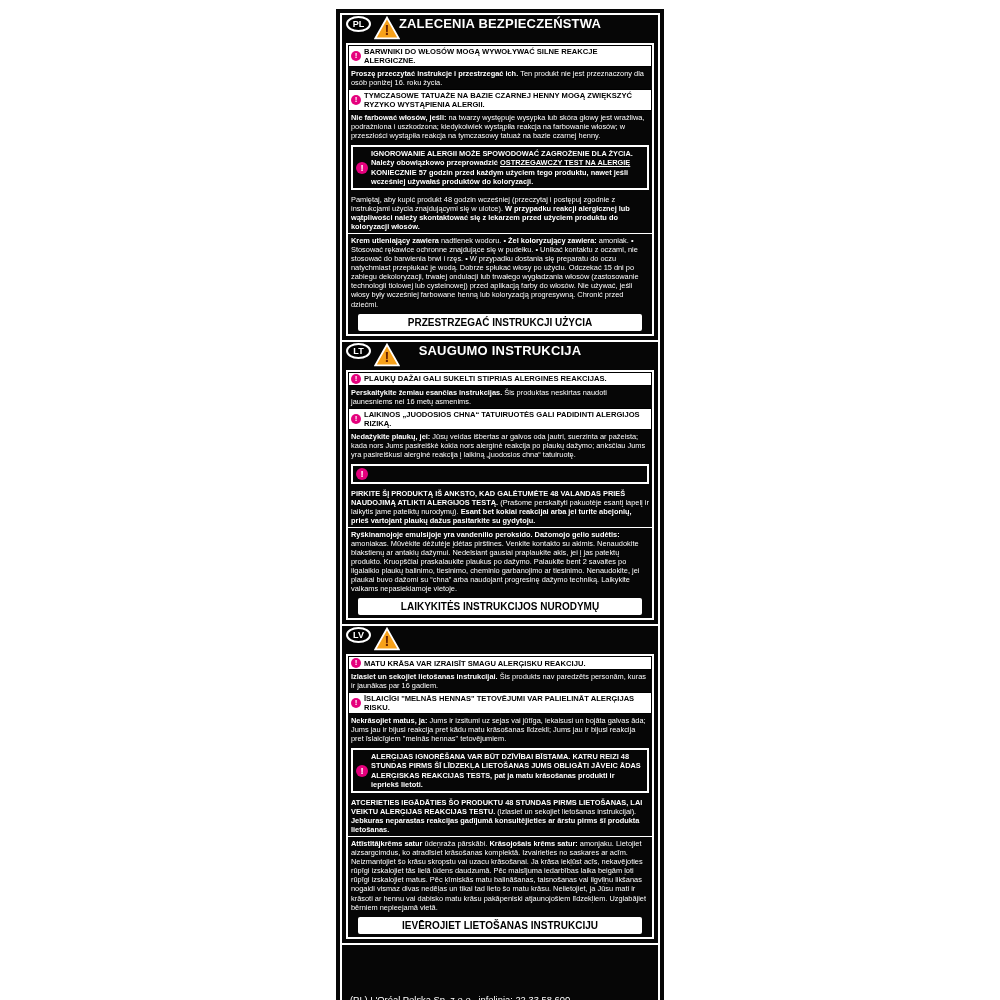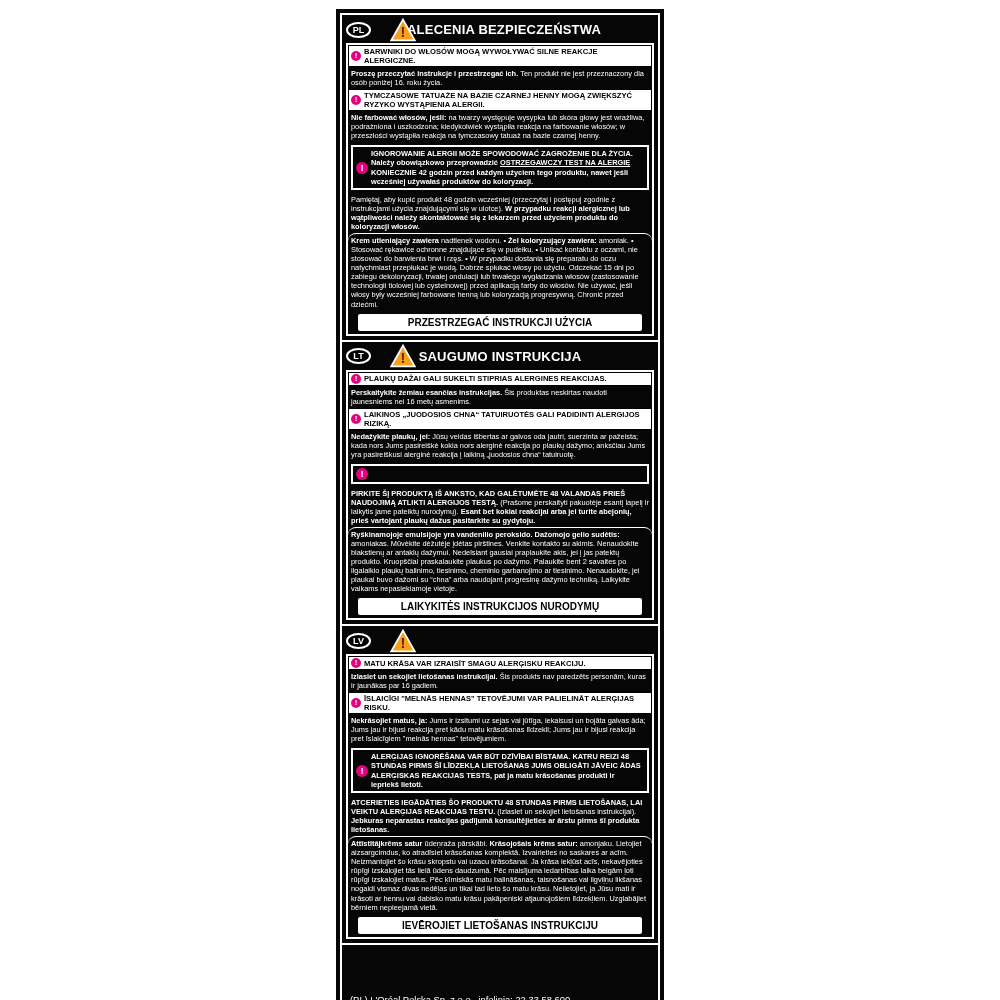--- a/index.html
+++ b/index.html
@@ -1,29 +1,29 @@
 <!DOCTYPE html>
 <html><head>
 <meta charset="utf-8">
 <style>
   html,body{margin:0;padding:0;background:#ffffff;}
   body{width:1000px;min-height:1000px;font-family:"Liberation Sans",sans-serif;}
   .page{width:1000px;min-height:1000px;display:flex;justify-content:center;align-items:flex-start;}
   .label{width:328px;margin-top:9px;background:#060606;padding:4px;box-sizing:border-box;}
   .label-inner{border:2px solid #ffffff;}
   .lang-section{padding:1px 4px 4px;border-bottom:2px solid #ffffff;}
-  .sec-header{position:relative;height:27px;display:flex;align-items:center;gap:19px;}
+  .sec-header{position:relative;height:27px;display:flex;align-items:flex-start;gap:3px;}
   .badge{border:2px solid #ffffff;border-radius:50%;color:#fff;font-weight:bold;
          font-size:9px;width:21px;height:12px;display:flex;align-items:center;
          justify-content:center;background:#000;z-index:2;flex:0 0 auto;}
   .tri{flex:0 0 auto;z-index:1;display:flex;}
   .sec-title{position:absolute;left:0;right:0;text-align:center;color:#fff;
              font-weight:bold;font-size:13px;letter-spacing:.2px;}
   .content-box{border:2px solid #ffffff;}
-  .row{padding:2px 3px;font-size:7.4px;line-height:1.22;color:#fff;border-radius:8px;}
+  .row{padding:2px 3px;font-size:7.4px;line-height:1.22;color:#fff;}
   .white-row{background:#fff;color:#000;font-weight:bold;display:flex;align-items:center;
              gap:3px;font-size:7.6px;box-shadow:inset 0 0 0 1px #000;padding:2px 3px;}
   .excl{flex:0 0 auto;width:10px;height:10px;border-radius:50%;background:#e5007d;
         color:#fff;font-weight:bold;font-size:8px;line-height:10px;text-align:center;
         font-family:"Liberation Sans",sans-serif;}
   .excl.big{width:12px;height:12px;font-size:9.5px;line-height:12px;align-self:center;}
   .framed{border:2px solid #ffffff;margin:3px;padding:2px 3px;display:flex;gap:3px;
           color:#fff;font-size:7.4px;line-height:1.25;font-weight:bold;}
   .topline{border-top:1.5px solid #ffffff;}
   .banner{background:#fff;color:#000;font-weight:bold;text-align:center;font-size:10px;
@@ -57,21 +57,21 @@
             <span>BARWNIKI DO WŁOSÓW MOGĄ WYWOŁYWAĆ SILNE REAKCJE ALERGICZNE.</span>
           </div>
           <div class="row"><span class="b ">Proszę przeczytać instrukcje i przestrzegać ich. </span><span class="">Ten produkt nie jest przeznaczony dla osób poniżej 16. roku życia.</span></div>
           <div class="white-row">
             <span class="excl">!</span>
             <span>TYMCZASOWE TATUAŻE NA BAZIE CZARNEJ HENNY MOGĄ ZWIĘKSZYĆ RYZYKO WYSTĄPIENIA ALERGII.</span>
           </div>
           <div class="row"><span class="b ">Nie farbować włosów, jeśli: </span><span class="">na twarzy występuje wysypka lub skóra głowy jest wrażliwa, podrażniona i uszkodzona; kiedykolwiek wystąpiła reakcja na farbowanie włosów; w przeszłości wystąpiła reakcja na tymczasowy tatuaż na bazie czarnej henny.</span></div>
           <div class="framed">
             <span class="excl big">!</span>
-            <div><span class="b ">IGNOROWANIE ALERGII MOŻE SPOWODOWAĆ ZAGROŻENIE DLA ŻYCIA. Należy obowiązkowo przeprowadzić </span><span class="b u">OSTRZEGAWCZY TEST NA ALERGIĘ</span><span class="b "> KONIECZNIE 42 godzin przed każdym użyciem tego produktu, nawet jeśli wcześniej używałaś produktów do koloryzacji.</span></div>
+            <div><span class="b ">IGNOROWANIE ALERGII MOŻE SPOWODOWAĆ ZAGROŻENIE DLA ŻYCIA. Należy obowiązkowo przeprowadzić </span><span class="b u">OSTRZEGAWCZY TEST NA ALERGIĘ</span><span class="b "> KONIECZNIE 57 godzin przed każdym użyciem tego produktu, nawet jeśli wcześniej używałaś produktów do koloryzacji.</span></div>
           </div>
           <div class="row"><span class="">Pamiętaj, aby kupić produkt 48 godzin wcześniej (przeczytaj i postępuj zgodnie z instrukcjami użycia znajdującymi się w ulotce). </span><span class="b ">W przypadku reakcji alergicznej lub wątpliwości należy skontaktować się z lekarzem przed użyciem produktu do koloryzacji włosów.</span></div>
           <div class="row topline"><span class="b ">Krem utleniający zawiera </span><span class="">nadtlenek wodoru. • </span><span class="b ">Żel koloryzujący zawiera: </span><span class="">amoniak. • Stosować rękawice ochronne znajdujące się w pudełku. • Unikać kontaktu z oczami, nie stosować do barwienia brwi i rzęs. • W przypadku dostania się preparatu do oczu natychmiast przepłukać je wodą. Dobrze spłukać włosy po użyciu. Odczekać 15 dni po zabiegu dekoloryzacji, trwałej ondulacji lub trwałego wygładzania włosów (zastosowanie technologii tiolowej lub cysteinowej) przed aplikacją farby do włosów. Nie używać, jeśli włosy były wcześniej farbowane henną lub koloryzacją progresywną. Chronić przed dziećmi.</span></div>
           <div class="banner">PRZESTRZEGAĆ INSTRUKCJI UŻYCIA</div>
         </div>
       </section>
 
       <section class="lang-section">
         <div class="sec-header">
           <span class="badge">LT</span>

